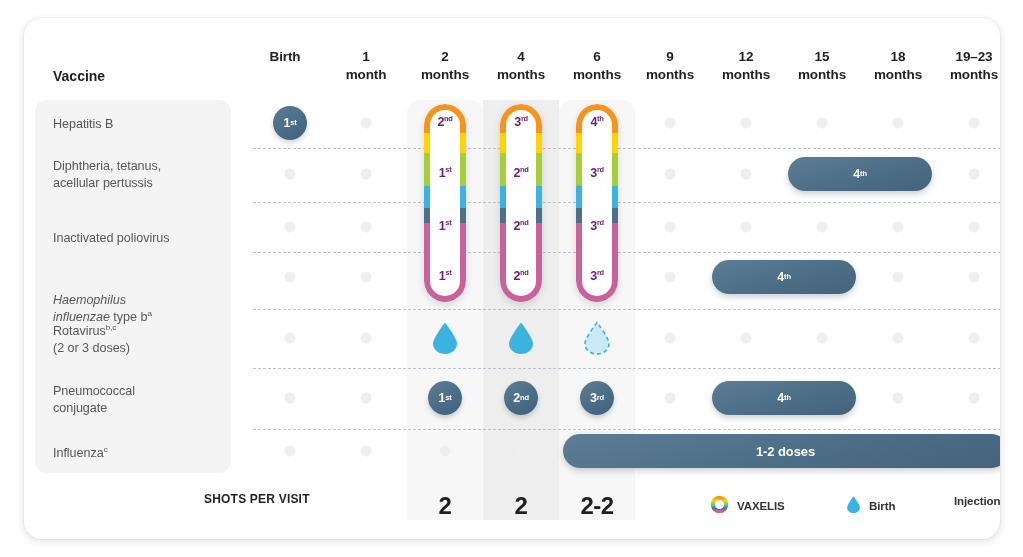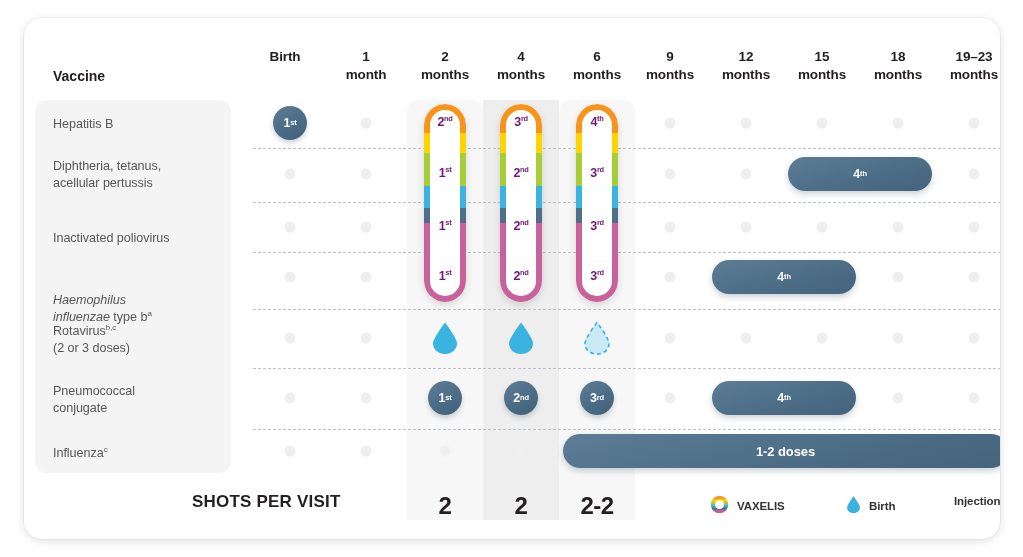--- a/index.html
+++ b/index.html
@@ -156,22 +156,22 @@
     font-size: 12.5px;
     font-weight: bold;
     color: #701a75;
     letter-spacing: -0.3px;
   }
   .cap-label sup { font-size: 7.5px; vertical-align: super; line-height: 0; }
 
   
   #shots-label {
     position: absolute;
-    left: 168px; top: 474px;
-    font-size: 17px; font-weight: bold;
+    left: 180px; top: 474px;
+    font-size: 12px; font-weight: bold;
     color: #231f20;
     letter-spacing: 0.2px;
   }
   .shots-val {
     position: absolute;
     top: 474px;
     text-align: center;
     font-size: 24px; font-weight: bold;
     color: #231f20;
     letter-spacing: -0.5px;

